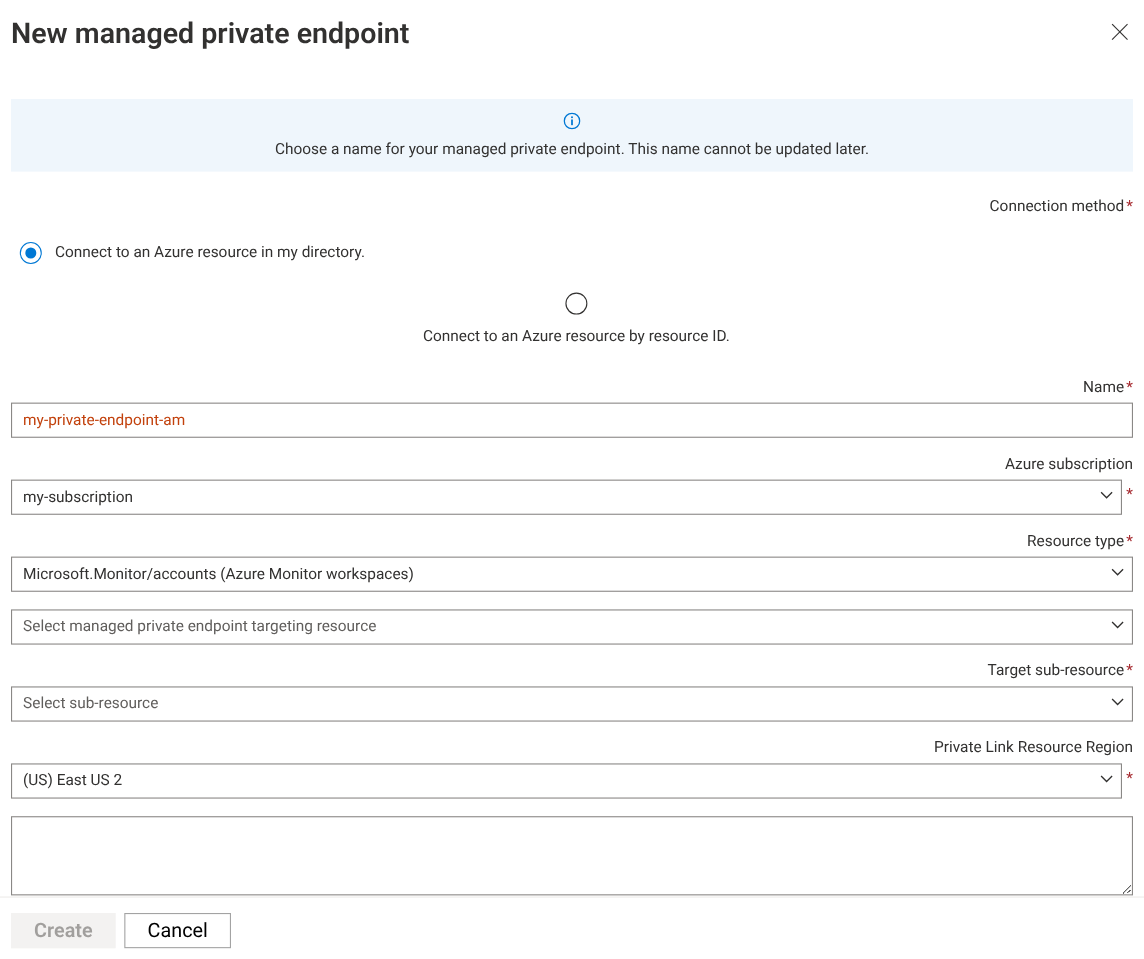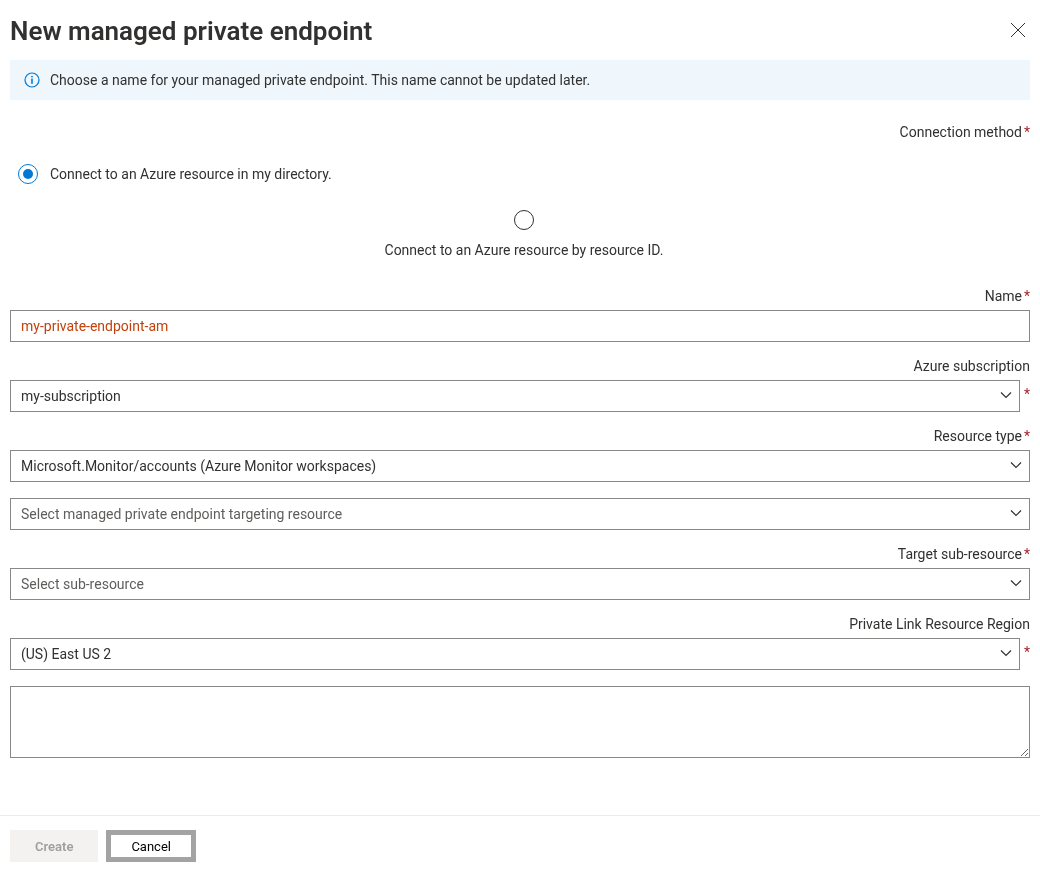--- a/index.html
+++ b/index.html
@@ -14,21 +14,21 @@
       background: #ffffff;
       padding: 10px 10px 0 10px;
       width: 1040px;
       height: 872px;
       position: relative;
     }
     .header {
       display: flex;
       justify-content: space-between;
       align-items: center;
-      padding: 6px 0 14px 0;
+      padding: 6px 0 44px 0;
       text-align: center;
     }
     .title {
       font-size: 26px;
       font-weight: 600;
       color: #323130;
     }
     .close-btn {
       cursor: pointer;
       padding: 4px;
@@ -39,20 +39,21 @@
       stroke: #323130;
       stroke-width: 1;
     }
     .info-banner {
       background: #eff6fc;
       padding: 12px 14px;
       display: flex;
       align-items: center;
       gap: 10px;
       margin-bottom: 24px;
+      flex-direction: column;
     }
     .info-banner .info-icon {
       flex-shrink: 0;
       display: inline-flex;
     }
     .info-banner .info-icon svg {
       width: 16px;
       height: 16px;
     }
     .info-text {
@@ -193,22 +194,22 @@
       bottom: 10px;
       border-top: 1px solid #edebe9;
       padding: 14px 10px 0 10px;
       display: flex;
       gap: 8px;
     }
     .btn {
       height: 32px;
       padding: 0 20px;
       font-family: inherit;
-      font-size: 13px;
-      border: 5px solid #a3a3a3;
+      font-size: 18px;
+      border: 1px solid #a3a3a3;
       background: #ffffff;
       cursor: pointer;
     }
     .btn.primary {
       font-weight: 600;
     }
     .btn.disabled {
       background: #f3f2f1;
       border-color: #f3f2f1;
       color: #a19f9d;

